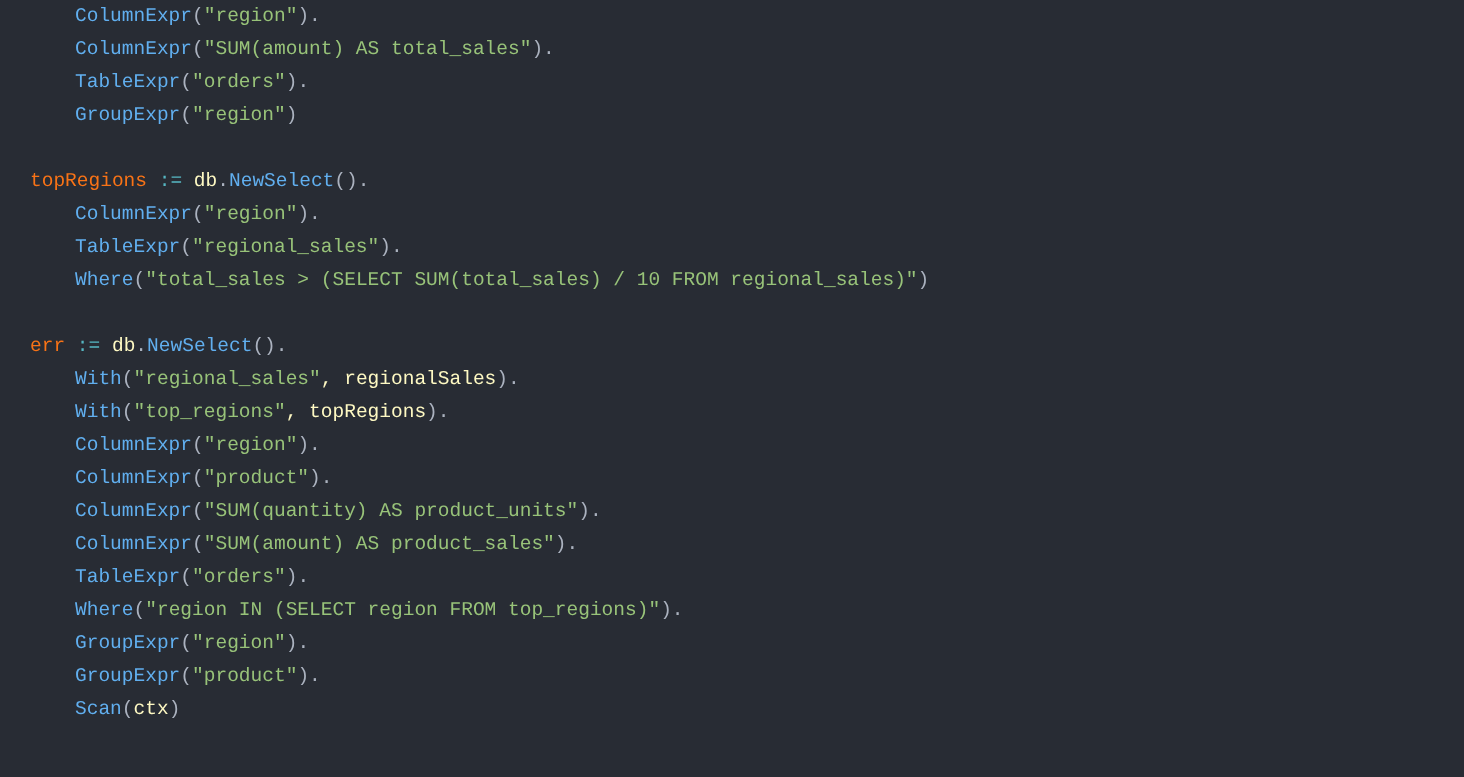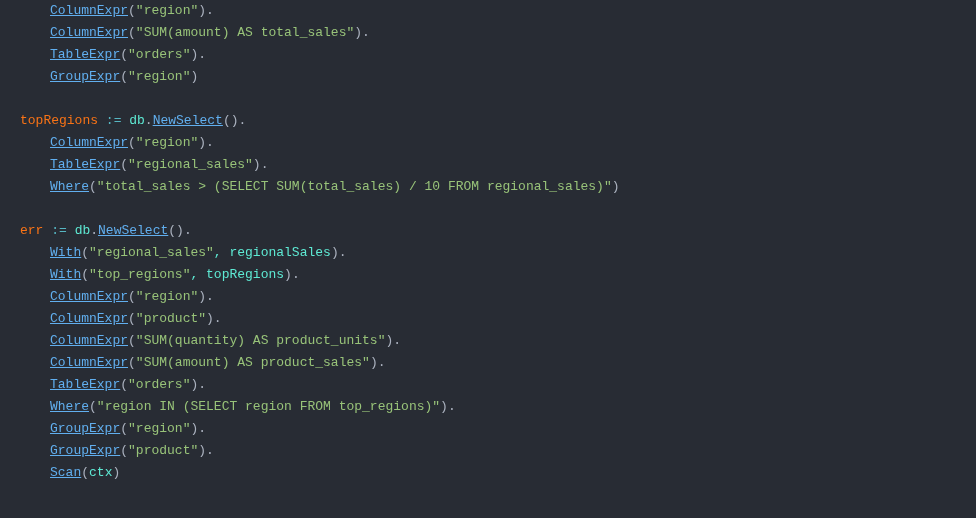--- a/index.html
+++ b/index.html
@@ -15,23 +15,23 @@
     overflow: hidden;
   }
   .code-block {
     white-space: pre;
   }
   .line {
     display: block;
   }
   .indent1 { padding-left: 30px; }
   .ident { color: #f97316; }
-  .method { color: #61afef; text-decoration: underline; }
+  .method { color: #61afef; }
   .string { color: #98c379; }
   .op { color: #56b6c2; }
   .paren { color: #abb2bf; }
   .dot { color: #abb2bf; }
-  .var { color: #5eead4; }
+  .var { color: #fef9c3; }
 </style>
 </head>
 <body>
 
 <div class="code-block" id="code-root"><span class="line indent1"><span class="method">ColumnExpr</span><span class="paren">(</span><span class="string">"region"</span><span class="paren">)</span><span class="dot">.</span></span><span class="line indent1"><span class="method">ColumnExpr</span><span class="paren">(</span><span class="string">"SUM(amount) AS total_sales"</span><span class="paren">)</span><span class="dot">.</span></span><span class="line indent1"><span class="method">TableExpr</span><span class="paren">(</span><span class="string">"orders"</span><span class="paren">)</span><span class="dot">.</span></span><span class="line indent1"><span class="method">GroupExpr</span><span class="paren">(</span><span class="string">"region"</span><span class="paren">)</span></span><span class="line">&nbsp;</span><span class="line"><span class="ident">topRegions</span><span class="var"> </span><span class="op">:=</span><span class="var"> db</span><span class="dot">.</span><span class="method">NewSelect</span><span class="paren">()</span><span class="dot">.</span></span><span class="line indent1"><span class="method">ColumnExpr</span><span class="paren">(</span><span class="string">"region"</span><span class="paren">)</span><span class="dot">.</span></span><span class="line indent1"><span class="method">TableExpr</span><span class="paren">(</span><span class="string">"regional_sales"</span><span class="paren">)</span><span class="dot">.</span></span><span class="line indent1"><span class="method">Where</span><span class="paren">(</span><span class="string">"total_sales &gt; (SELECT SUM(total_sales) / 10 FROM regional_sales)"</span><span class="paren">)</span></span><span class="line">&nbsp;</span><span class="line"><span class="ident">err</span><span class="var"> </span><span class="op">:=</span><span class="var"> db</span><span class="dot">.</span><span class="method">NewSelect</span><span class="paren">()</span><span class="dot">.</span></span><span class="line indent1"><span class="method">With</span><span class="paren">(</span><span class="string">"regional_sales"</span><span class="var">, regionalSales</span><span class="paren">)</span><span class="dot">.</span></span><span class="line indent1"><span class="method">With</span><span class="paren">(</span><span class="string">"top_regions"</span><span class="var">, topRegions</span><span class="paren">)</span><span class="dot">.</span></span><span class="line indent1"><span class="method">ColumnExpr</span><span class="paren">(</span><span class="string">"region"</span><span class="paren">)</span><span class="dot">.</span></span><span class="line indent1"><span class="method">ColumnExpr</span><span class="paren">(</span><span class="string">"product"</span><span class="paren">)</span><span class="dot">.</span></span><span class="line indent1"><span class="method">ColumnExpr</span><span class="paren">(</span><span class="string">"SUM(quantity) AS product_units"</span><span class="paren">)</span><span class="dot">.</span></span><span class="line indent1"><span class="method">ColumnExpr</span><span class="paren">(</span><span class="string">"SUM(amount) AS product_sales"</span><span class="paren">)</span><span class="dot">.</span></span><span class="line indent1"><span class="method">TableExpr</span><span class="paren">(</span><span class="string">"orders"</span><span class="paren">)</span><span class="dot">.</span></span><span class="line indent1"><span class="method">Where</span><span class="paren">(</span><span class="string">"region IN (SELECT region FROM top_regions)"</span><span class="paren">)</span><span class="dot">.</span></span><span class="line indent1"><span class="method">GroupExpr</span><span class="paren">(</span><span class="string">"region"</span><span class="paren">)</span><span class="dot">.</span></span><span class="line indent1"><span class="method">GroupExpr</span><span class="paren">(</span><span class="string">"product"</span><span class="paren">)</span><span class="dot">.</span></span><span class="line indent1"><span class="method">Scan</span><span class="paren">(</span><span class="var">ctx</span><span class="paren">)</span></span></div>
 
 </body></html>

